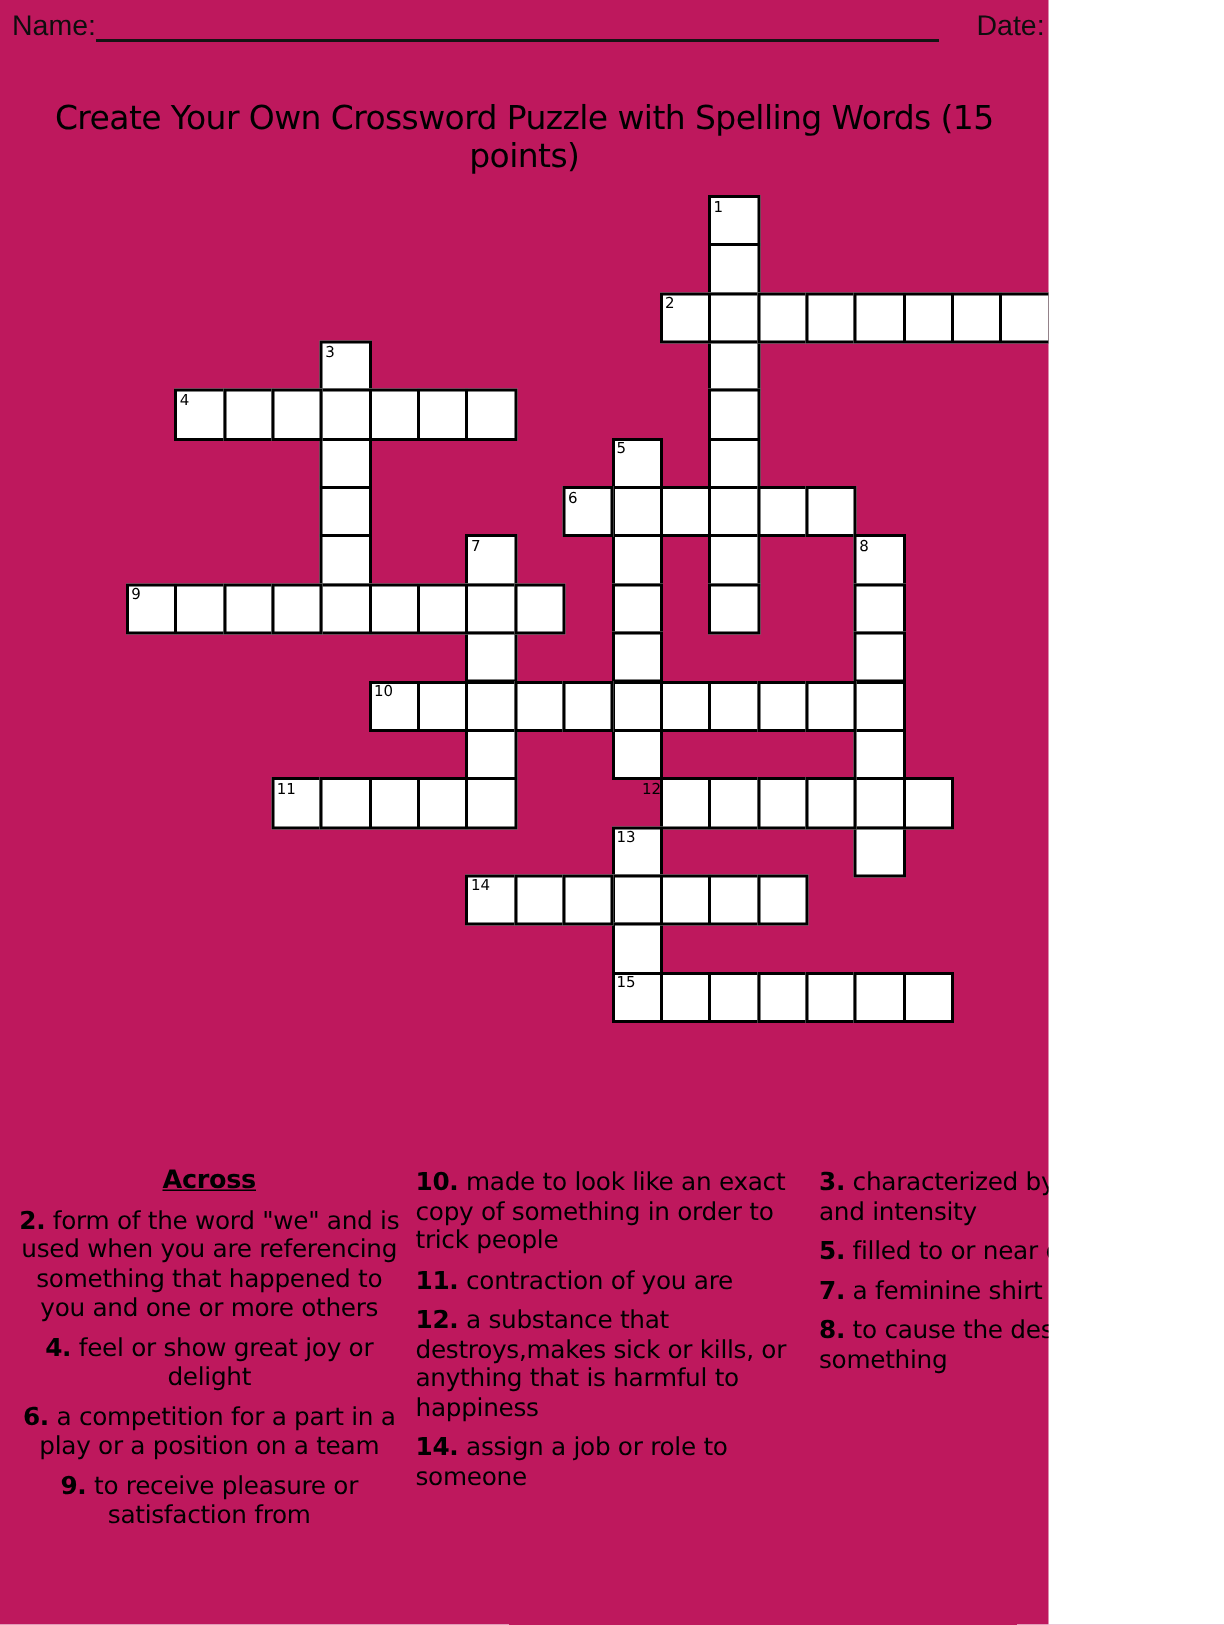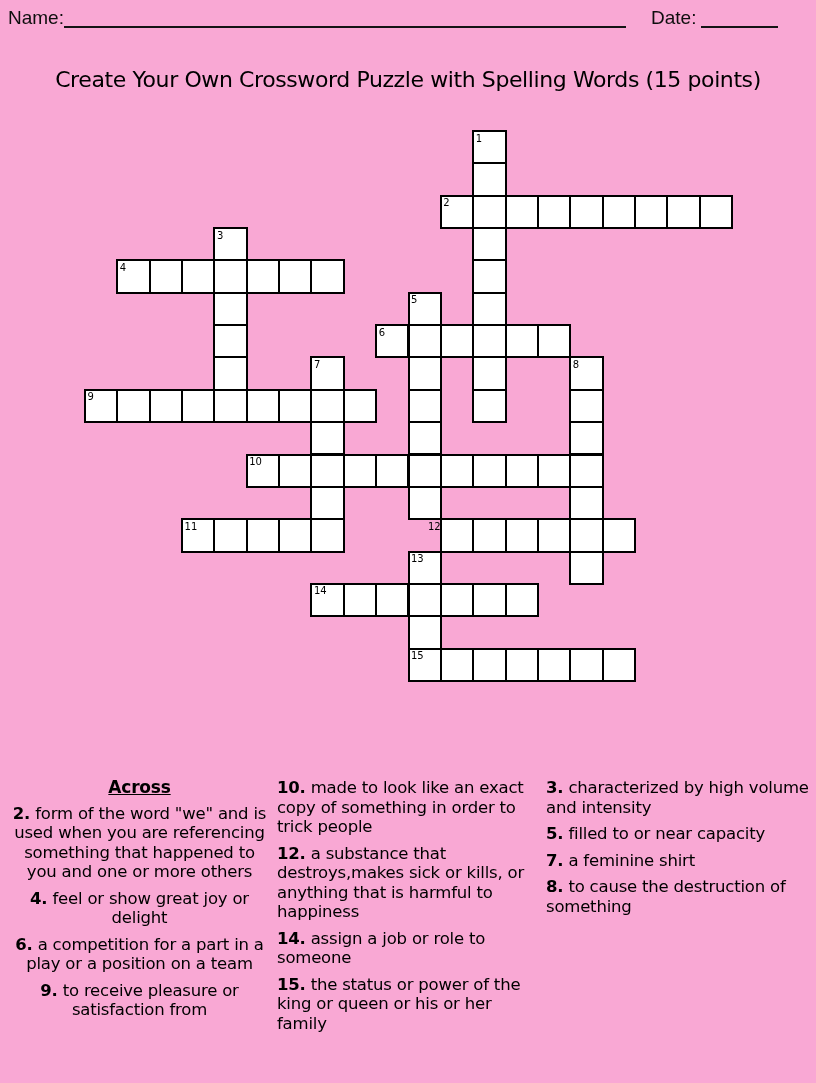--- a/index.html
+++ b/index.html
@@ -1,17 +1,17 @@
 <!DOCTYPE html>
 <html><head>
 <meta charset="utf-8">
 <style>
   html,body{margin:0;padding:0;background:#ffffff;}
   .page{
-    position:relative;width:816px;height:1083px;background:#f9a8d4;
+    position:relative;width:699px;height:1083px;background:#be185d;
     font-family:"DejaVu Sans",sans-serif;color:#0e0e0e;overflow:hidden;
   }
   
   .hdr-label{
     position:absolute;font-family:"Liberation Sans",sans-serif;
     font-size:19px;color:#0e0e0e;white-space:nowrap;
   }
   .blank-line{position:absolute;border-bottom:2px solid #141414;height:18px;}
   #name-label{left:8px;top:7px;}
   #name-line{left:64px;top:8px;width:562px;}
@@ -174,23 +174,23 @@
   <div id="clues">
       <div class="clue-col col0">
         <div class="clue-head">Across</div>
         <p class="clue"><b>2.</b> form of the word "we" and is used when you are referencing something that happened to you and one or more others</p>
         <p class="clue"><b>4.</b> feel or show great joy or delight</p>
         <p class="clue"><b>6.</b> a competition for a part in a play or a position on a team</p>
         <p class="clue"><b>9.</b> to receive pleasure or satisfaction from</p>
       </div>
       <div class="clue-col col1">
         <p class="clue"><b>10.</b> made to look like an exact copy of something in order to trick people</p>
+        <p class="clue"><b>11.</b> contraction of you are</p>
         <p class="clue"><b>12.</b> a substance that destroys,makes sick or kills, or anything that is harmful to happiness</p>
         <p class="clue"><b>14.</b> assign a job or role to someone</p>
-        <p class="clue"><b>15.</b> the status or power of the king or queen or his or her family</p>
       </div>
       <div class="clue-col col2">
         <p class="clue"><b>3.</b> characterized by high volume and intensity</p>
         <p class="clue"><b>5.</b> filled to or near capacity</p>
         <p class="clue"><b>7.</b> a feminine shirt</p>
         <p class="clue"><b>8.</b> to cause the destruction of something</p>
       </div>
     </div>
 
 </div>

